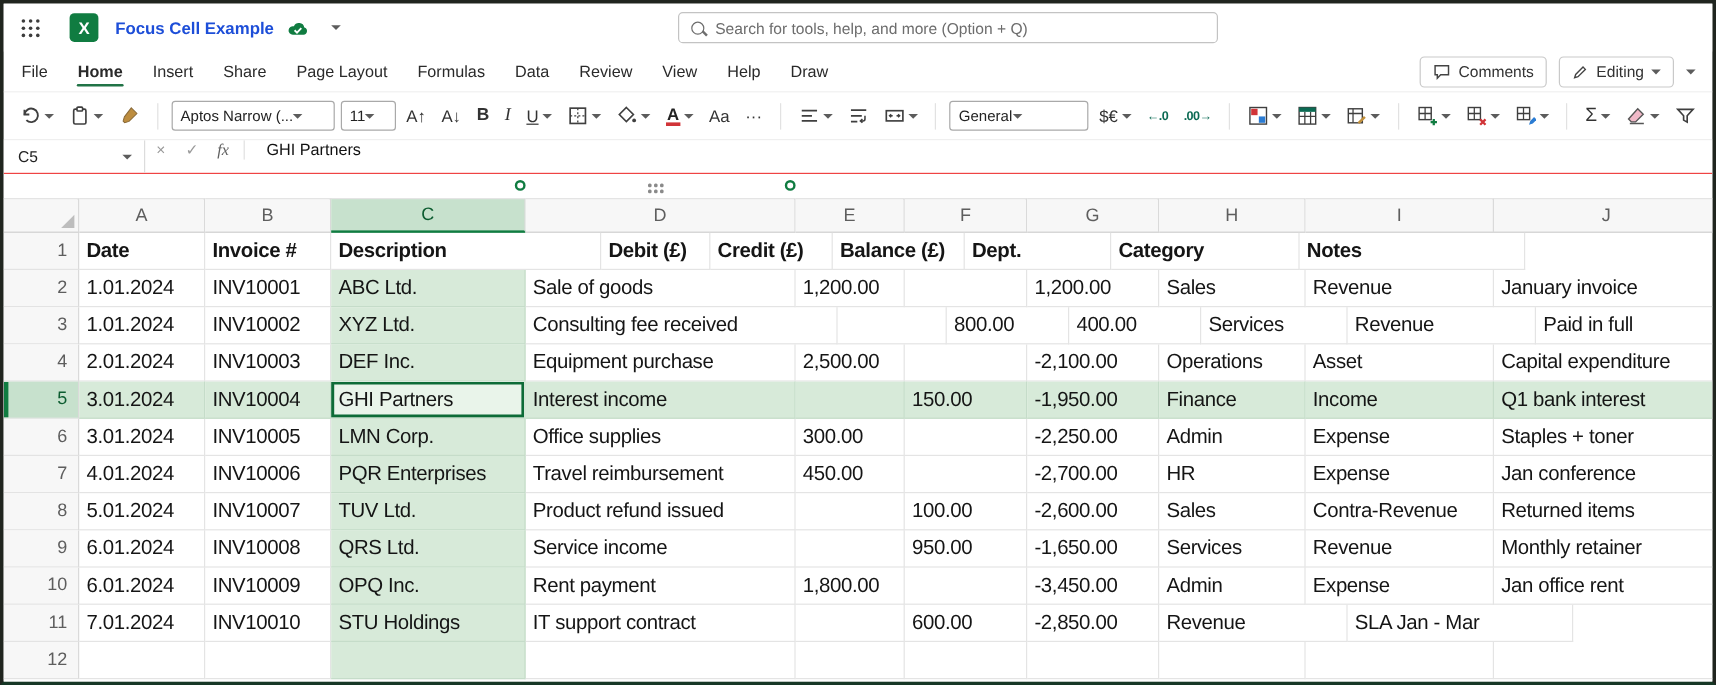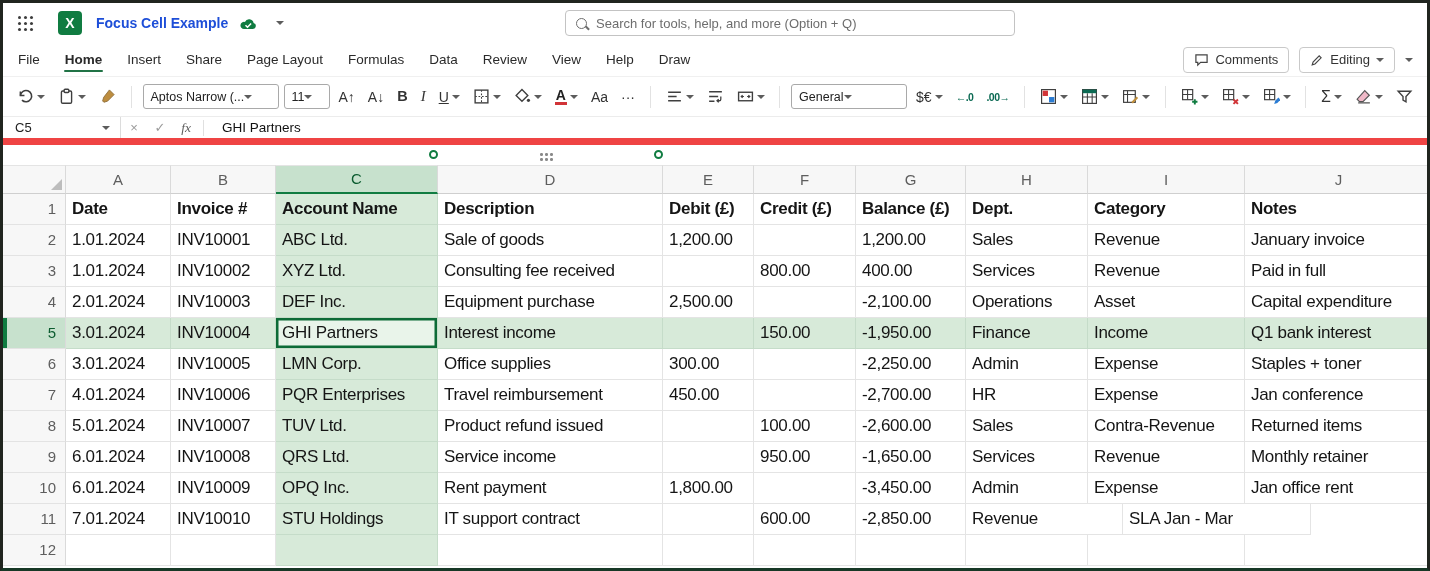--- a/index.html
+++ b/index.html
@@ -40,21 +40,21 @@
   .ul{text-decoration:underline}
   .teal{color:#0b6a53;font-size:10.5px;font-weight:700;letter-spacing:-0.5px}
   .fcA{font-size:14px;font-weight:700;color:#222;border-bottom:3px solid #d13438;line-height:1.05;padding:0 1px}
   .combo{height:25px;border:1px solid #a9a9a9;border-radius:3px;display:flex;align-items:center;justify-content:flex-start;padding:0 7px;font-size:12.5px;color:#222;background:#fff;cursor:pointer;flex:0 0 auto}
   .combo.font{width:136px}
   .combo.size{width:46px}
   .combo.numfmt{width:116px}
   svg.tic{display:block}
 
   
-  .formulabar{height:28px;flex:0 0 28px;display:flex;align-items:center;border-bottom:7px solid #ef4444;background:#fff}
+  .formulabar{height:28px;flex:0 0 28px;display:flex;align-items:flex-start;border-bottom:1px solid #ef4444;background:#fff}
   .namebox{width:118px;height:100%;display:flex;align-items:center;justify-content:space-between;padding:0 10px 0 12px;border-right:1px solid #dcdcdc;font-size:13px;color:#222;cursor:pointer}
   .fbic{width:26px;text-align:center;font-size:13px;color:#9a9a9a;cursor:pointer}
   .fx{font-family:"Liberation Serif",serif;font-style:italic;font-size:13.5px;color:#5f5f5f;width:26px;text-align:center;cursor:pointer}
   .fbsep{width:1px;height:16px;background:#e0e0e0;margin:0 4px}
   .fbvalue{margin-left:14px;font-size:13.5px;color:#111}
 
   
   .strip{height:20px;flex:0 0 20px;position:relative;background:#fff}
   .handle-dot{position:absolute;top:5px;width:9px;height:9px;border:2px solid #107c41;background:#fff;border-radius:50%;cursor:grab}
   .dots{position:absolute;top:8px;width:2.5px;height:2.5px;border-radius:50%;background:#8a8a8a;cursor:grab;
@@ -347,21 +347,20 @@
         <div class="colhead" style="width: 102px;">F</div>
         <div class="colhead" style="width: 110px;">G</div>
         <div class="colhead" style="width: 122px;">H</div>
         <div class="colhead" style="width: 157px;">I</div>
         <div class="colhead" style="width: 188px;">J</div>
       </div>
       <div class="grow">
         <div class="rowhead" style="width: 63px;">1</div>
         <div class="cell hdr" style="width: 105px;">Date</div>
         <div class="cell hdr" style="width: 105px;">Invoice #</div>
-        <div class="cell hdr hlc" style="width: 162px;">Account Name</div>
         <div class="cell hdr" style="width: 225px;">Description</div>
         <div class="cell hdr" style="width: 91px;">Debit (£)</div>
         <div class="cell hdr" style="width: 102px;">Credit (£)</div>
         <div class="cell hdr" style="width: 110px;">Balance (£)</div>
         <div class="cell hdr" style="width: 122px;">Dept.</div>
         <div class="cell hdr" style="width: 157px;">Category</div>
         <div class="cell hdr" style="width: 188px;">Notes</div>
       </div>
       <div class="grow">
         <div class="rowhead" style="width: 63px;">2</div>
@@ -374,21 +373,21 @@
         <div class="cell" style="width: 110px;">1,200.00</div>
         <div class="cell" style="width: 122px;">Sales</div>
         <div class="cell" style="width: 157px;">Revenue</div>
         <div class="cell" style="width: 188px;">January invoice</div>
       </div>
       <div class="grow">
         <div class="rowhead" style="width: 63px;">3</div>
         <div class="cell" style="width: 105px;">1.01.2024</div>
         <div class="cell" style="width: 105px;">INV10002</div>
         <div class="cell hlc" style="width: 162px;">XYZ Ltd.</div>
-        <div class="cell" style="width: 225px;">Consulting fee received</div>
+        <div class="cell" style="width: 260px;">Consulting fee received</div>
         <div class="cell" style="width: 91px;"></div>
         <div class="cell" style="width: 102px;">800.00</div>
         <div class="cell" style="width: 110px;">400.00</div>
         <div class="cell" style="width: 122px;">Services</div>
         <div class="cell" style="width: 157px;">Revenue</div>
         <div class="cell" style="width: 188px;">Paid in full</div>
       </div>
       <div class="grow">
         <div class="rowhead" style="width: 63px;">4</div>
         <div class="cell" style="width: 105px;">2.01.2024</div>

